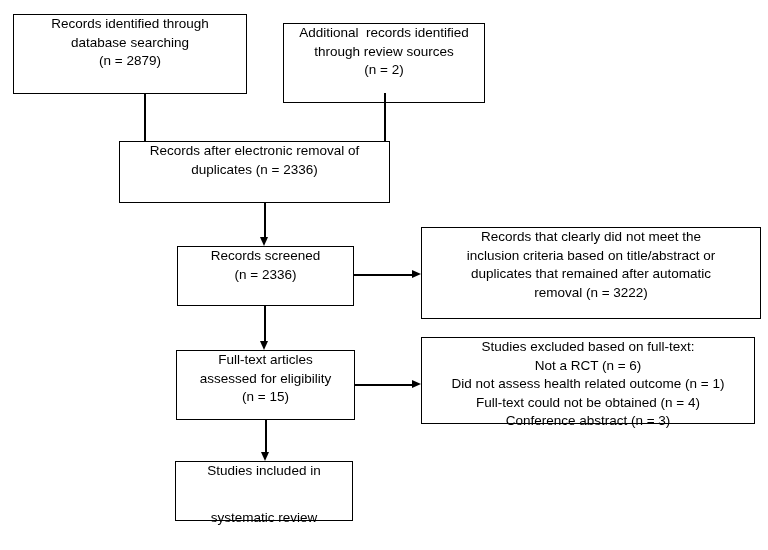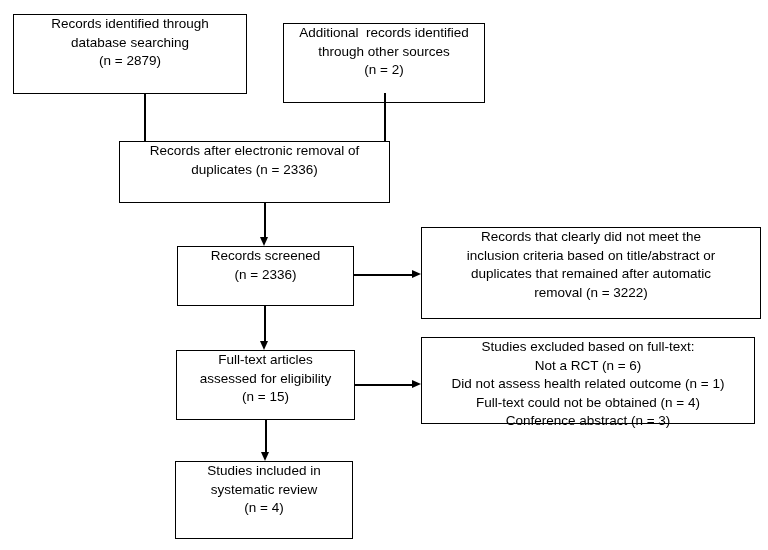--- a/index.html
+++ b/index.html
@@ -48,21 +48,21 @@
 <div class="stage">
 
   <div class="box" style="left:13px; top:14px; width:234px; height:80px;">
     <div class="box-line">Records identified through</div>
     <div class="box-line">database searching</div>
     <div class="box-line">(n = 2879)</div>
   </div>
 
   <div class="box" style="left:283px; top:23px; width:202px; height:80px;">
     <div class="box-line">Additional  records identified</div>
-    <div class="box-line">through other sources</div>
+    <div class="box-line">through review sources</div>
     <div class="box-line">(n = 2)</div>
   </div>
 
   <div class="vline" style="left:144px; top:93px; height:49px;"></div>
   <div class="vline" style="left:384px; top:93px; height:49px;"></div>
 
   <div class="box" style="left:119px; top:141px; width:271px; height:62px;">
     <div class="box-line">Records after electronic removal of</div>
     <div class="box-line">duplicates (n = 2336)</div>
   </div>
@@ -101,19 +101,19 @@
     <div class="box-line">Studies excluded based on full-text:</div>
     <div class="box-line">Not a RCT (n = 6)</div>
     <div class="box-line">Did not assess health related outcome (n = 1)</div>
     <div class="box-line">Full-text could not be obtained (n = 4)</div>
     <div class="box-line">Conference abstract (n = 3)</div>
   </div>
 
   <div class="vline" style="left:265px; top:419px; height:34px;"></div>
   <div class="ah-down" style="left:261px; top:452px;"></div>
 
-  <div class="box" style="left:175px; top:461px; width:178px; height:78px;">
+  <div class="box" style="left:175px; top:461px; width:178px; height:60px;gap:28px;">
     <div class="box-line">Studies included in</div>
     <div class="box-line">systematic review</div>
     <div class="box-line">(n = 4)</div>
   </div>
 
 </div>
 
 </body></html>

